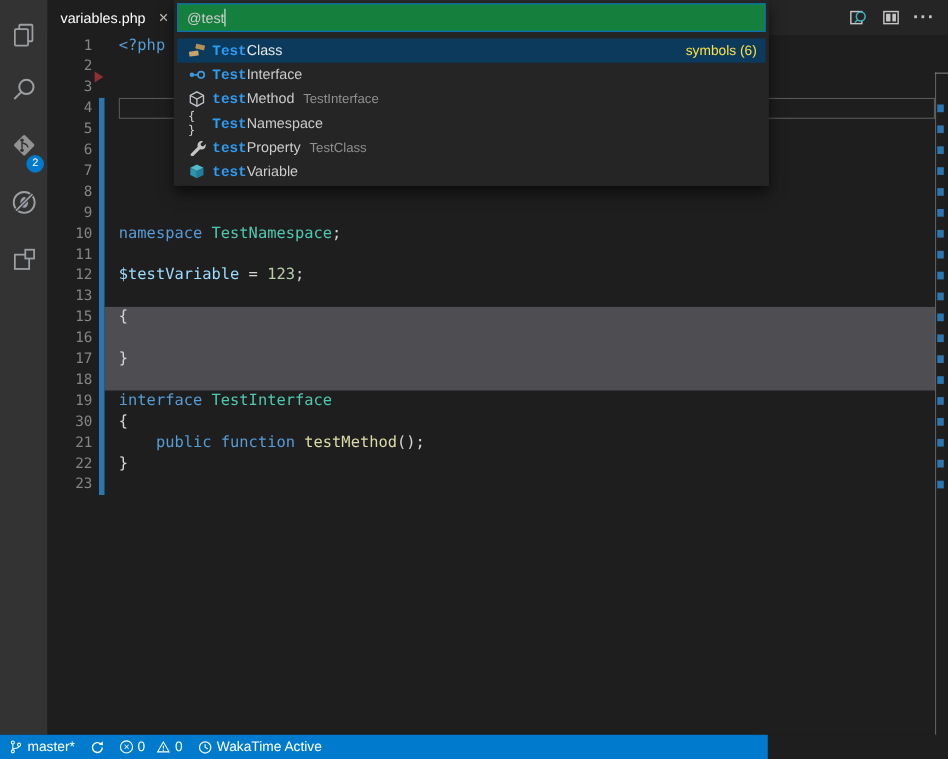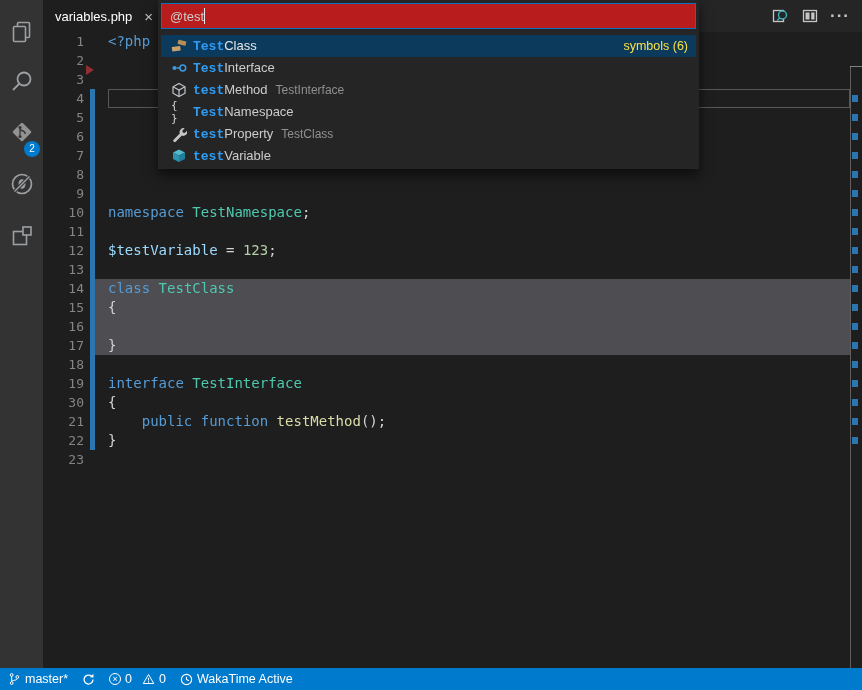--- a/index.html
+++ b/index.html
@@ -38,34 +38,34 @@
 
   
   .ruler { position:absolute; right:0; top:0; width:12px; height:636px; z-index:4; }
   .ruler-dash { position:absolute; left:2px; width:6px; height:7px; background:#2a76b0; }
   .scroll-v { position:absolute; left:0; top:34px; width:1px; height:602px; background:rgba(150,150,150,0.55); }
   .scroll-h { position:absolute; left:0; top:34px; width:12px; height:1px; background:rgba(170,170,165,0.7); }
 
   
   .quick-open { position:absolute; left:158px; top:0; width:541px; background:#252526; z-index:20; box-shadow:0 6px 12px rgba(0,0,0,0.6); padding:3px 3px 2px 3px; }
   .qo-input-wrap { position:relative; }
-  .qo-input { width:100%; height:26px; background:#b91c1c; border:1px solid #0e70c0; color:#cccccc; font-size:13px; padding:0 8px; outline:none; font-family:"Liberation Sans", sans-serif; }
+  .qo-input { width:100%; height:26px; background:#15803d; border:1px solid #0e70c0; color:#cccccc; font-size:13px; padding:0 8px; outline:none; font-family:"Liberation Sans", sans-serif; }
   .qo-caret { position:absolute; left:43px; top:5px; width:1px; height:16px; background:#e8e8e8; }
   .qo-list { margin-top:6px; }
   .qo-item { height:22px; display:flex; align-items:center; padding:0 8px 0 10px; cursor:pointer; font-size:13px; color:#cccccc; }
   .qo-item.focused { background:#0b3a5c; color:#e8e8e8; }
   .qo-icon { width:16px; height:16px; margin-right:6px; display:flex; align-items:center; justify-content:center; flex:none; }
   .qo-icon svg { width:16px; height:16px; }
   .qo-ns { color:#d4d4d4; font-size:11px; letter-spacing:1px; font-family:"DejaVu Sans Mono", monospace; }
   .qo-match { color:#2f9cf4; font-weight:bold;font-family:Liberation Mono, monospace; }
   .qo-detail { color:#909090; font-size:12px; margin-left:8px; }
   .qo-badge { margin-left:auto; color:#fde047; font-size:12.5px; }
 
   
-  .status-bar { position:absolute; left:0; top:668px; width:862px; height:22px; background:#007acc; color:#ffffff; display:flex; align-items:center; font-size:12.5px; z-index:6; }
+  .status-bar { position:absolute; left:0; top:668px; width:698px; height:22px; background:#007acc; color:#ffffff; display:flex; align-items:center; font-size:12.5px; z-index:6; }
   .sb-left { display:flex; align-items:center; gap:14px; padding-left:8px; }
   .sb-right { margin-left:auto; display:flex; align-items:center; gap:15px; padding-right:10px; }
   .sb-item { display:flex; align-items:center; gap:4px; cursor:pointer; white-space:nowrap; }
   .sb-item svg { display:block; }
   .sb-circle { display:inline-flex; width:12px; height:12px; border:1px solid #fff; border-radius:50%; font-size:9px; line-height:10px; align-items:center; justify-content:center; }
 </style>
 </head>
 <body>
 
 <div id="app">
@@ -185,24 +185,20 @@
           <span class="ln">11</span>
           <span class="lc"></span>
         </div>
         <div class="code-line">
           <span class="ln">12</span>
           <span class="lc"><span class="t-var">$testVariable</span><span class="t-plain"> = </span><span class="t-num">123</span><span class="t-plain">;</span></span>
         </div>
         <div class="code-line">
           <span class="ln">13</span>
           <span class="lc"></span>
-        </div>
-        <div class="code-line">
-          <span class="ln">14</span>
-          <span class="lc"><span class="t-kw">class</span><span class="t-plain"> </span><span class="t-type">TestClass</span></span>
         </div>
         <div class="code-line">
           <span class="ln">15</span>
           <span class="lc"><span class="t-plain">{</span></span>
         </div>
         <div class="code-line">
           <span class="ln">16</span>
         </div>
         <div class="code-line">
           <span class="ln">17</span>

